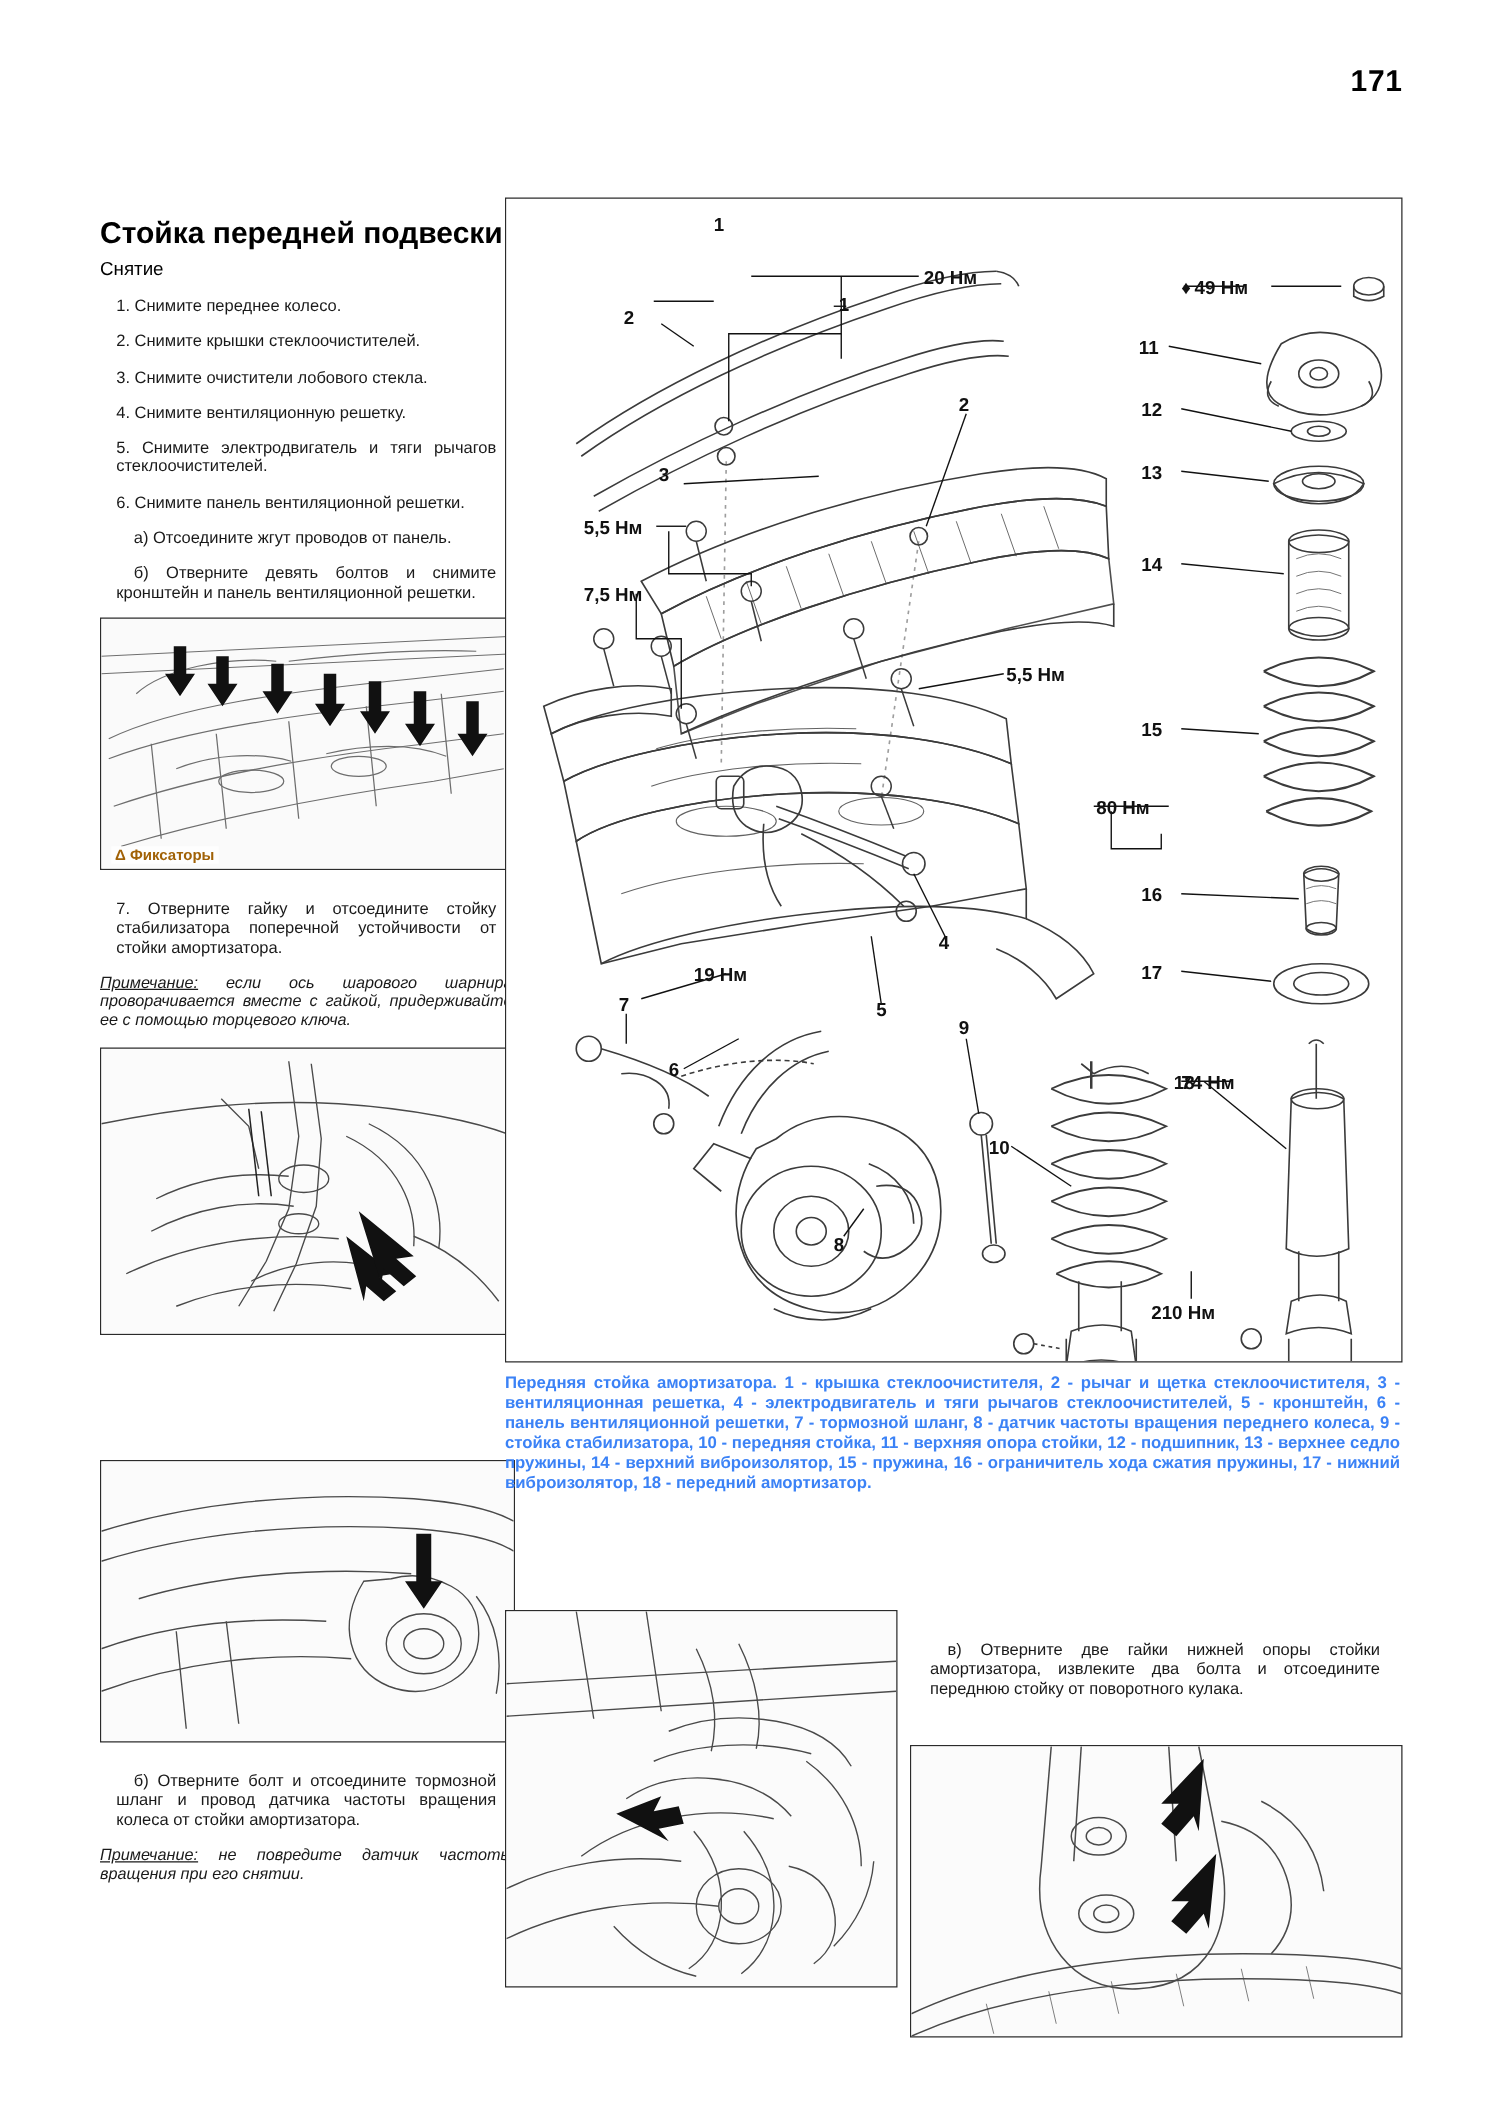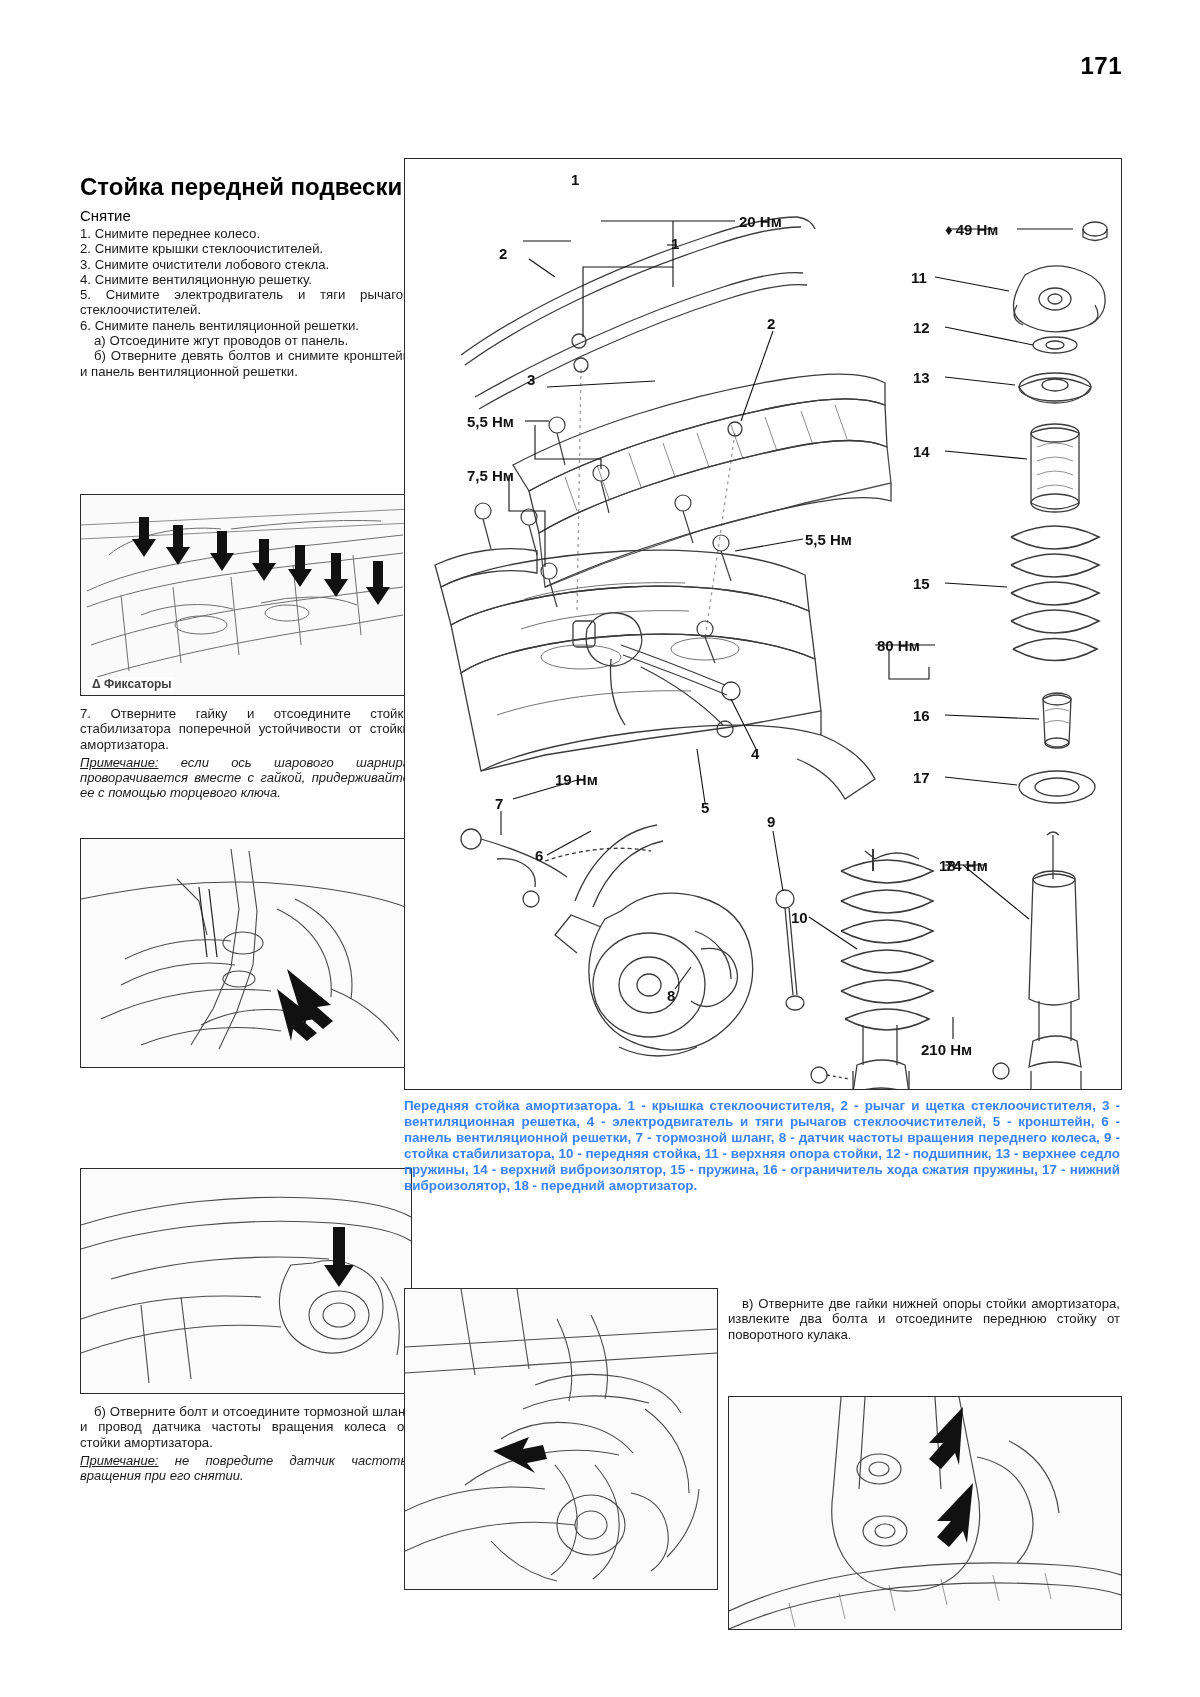--- a/index.html
+++ b/index.html
@@ -29,37 +29,37 @@
   }
   .sec-title{
     font-size:24px;font-weight:bold;line-height:1.12;
     margin:16px 0 2px 0;
   }
   .sub-title{
     font-size:15px;font-weight:normal;margin:6px 0 2px 0;
   }
   .para{
     font-size:13.2px;line-height:1.16;text-align:justify;
-    margin:0;color:#1a1a1a;
+    margin:13px;color:#1a1a1a;
   }
   .para.ind{text-indent:14px;}
   .note{
     font-size:13px;line-height:1.16;font-style:italic;
     text-align:justify;margin:3px 0 0 0;color:#1a1a1a;
   }
   .note u{text-decoration:underline;}
 
   
   .photo{
     position:absolute;border:1.6px solid #2b2b2b;background:#fdfdfd;
     overflow:hidden;
   }
   .photo .cap{
     position:absolute;left:8px;bottom:4px;
-    font-size:12px;font-weight:bold;color:#404040;
+    font-size:12px;font-weight:bold;color:#a16207;
     background:rgba(255,255,255,.72);padding:0 3px;
   }
   .ph-svg{position:absolute;inset:0;width:100%;height:100%;}
 
   
   .diagram{
     position:absolute;left:404px;top:158px;width:716px;height:930px;
     border:1.6px solid #2b2b2b;background:#fff;overflow:hidden;
   }
   .dg-svg{position:absolute;inset:0;width:100%;height:100%;}
@@ -551,21 +551,21 @@
         <path d="M262 268 C280 250,292 226,294 200"></path>
         <path d="M86 252 C104 272,126 286,152 292"></path>
       </g>
       <g fill="#111">
         <path d="M88 162 l36 -14 l-6 12 l20 -4 l4 14 l-20 4 l8 10 z"></path>
       </g>
     </svg>
   </div>
 
   <div class="instr-br">
-    <p class="para ind" style="margin:0;">в) Отверните две гайки нижней опоры стойки амортизатора, извлеките два болта и отсоедините переднюю стойку от поворотного кулака.</p>
+    <p class="para ind" style="margin:16px;">в) Отверните две гайки нижней опоры стойки амортизатора, извлеките два болта и отсоедините переднюю стойку от поворотного кулака.</p>
   </div>
 
   <div class="photo" style="left:728px;top:1396px;width:392px;height:232px;">
     <svg class="ph-svg" viewBox="0 0 392 232" preserveAspectRatio="none">
       <rect width="392" height="232" fill="#fbfbfb"></rect>
       <g stroke="#4a4a4a" stroke-width="1.2" fill="none">
 
         <path d="M112 0 L104 96 q-6 44 16 72 q22 28 62 26 q40 -2 58 -32 q16 -30 8 -70 L230 0"></path>
         <path d="M136 0 L130 92 M206 0 L212 92"></path>
 

